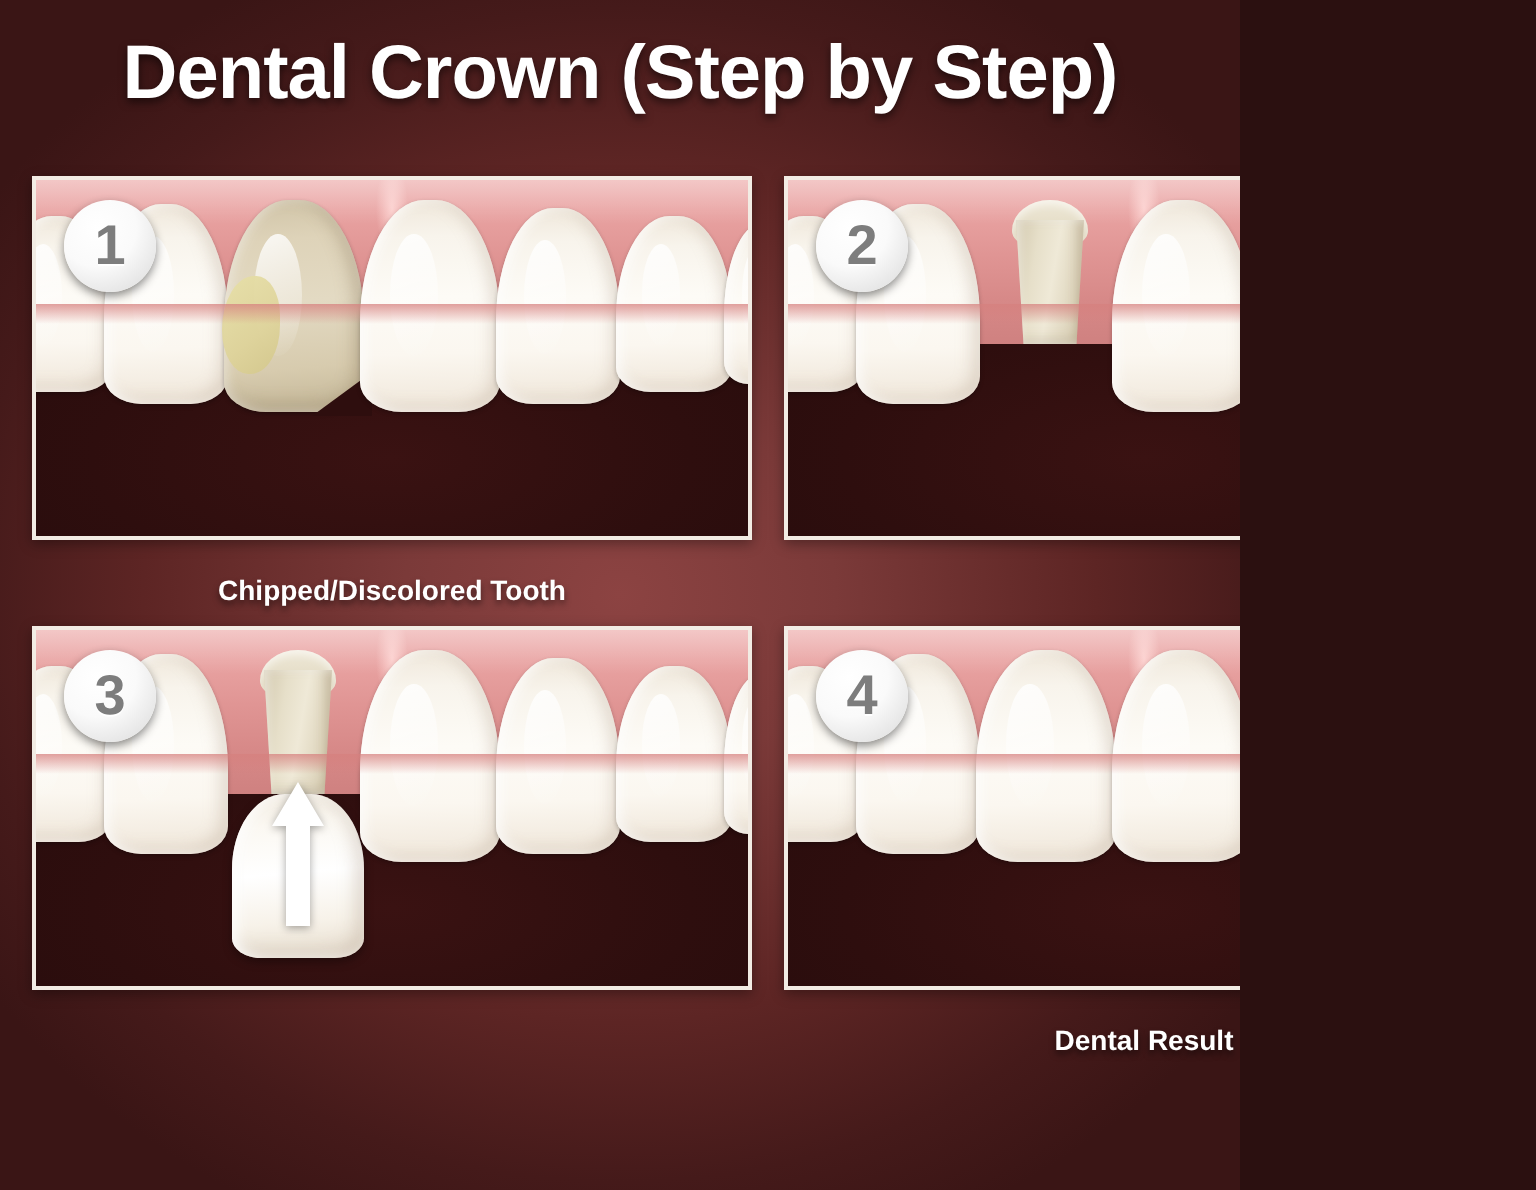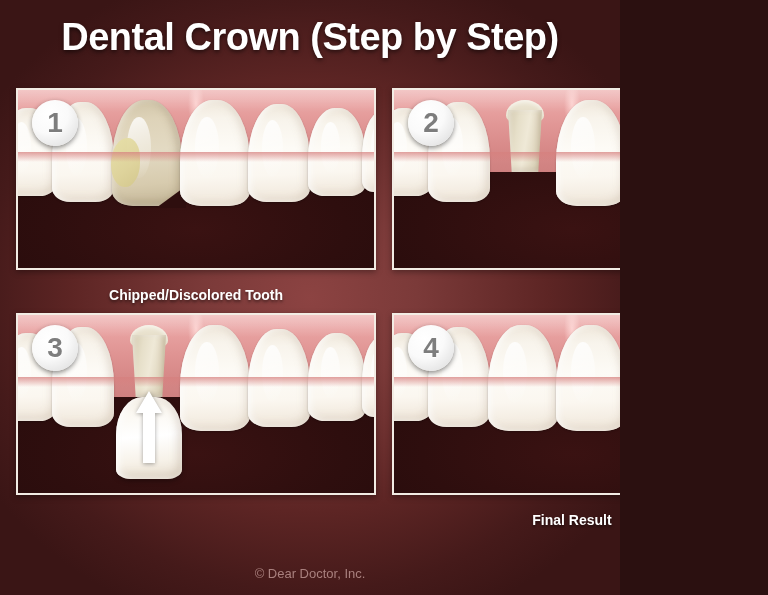--- a/index.html
+++ b/index.html
@@ -392,21 +392,20 @@
             <div class="tooth" style="left:290px; width:58px; height:88px; bottom:72px;"></div>
             <div class="tooth" style="left:344px; width:40px; height:80px; bottom:76px;"></div>
 
             <div class="gumline" style="top:62px;"></div>
 
             <div class="badge">
               <span>4</span>
             </div>
           </div>
         </div>
-        <div class="caption">Final Result</div>
+        <div class="caption">Dental Result</div>
       </div>
 
     </div>
   </div>
 
-  <div class="footer">© Dear Doctor, Inc.</div>
 
 </div>
 
 </body></html>

